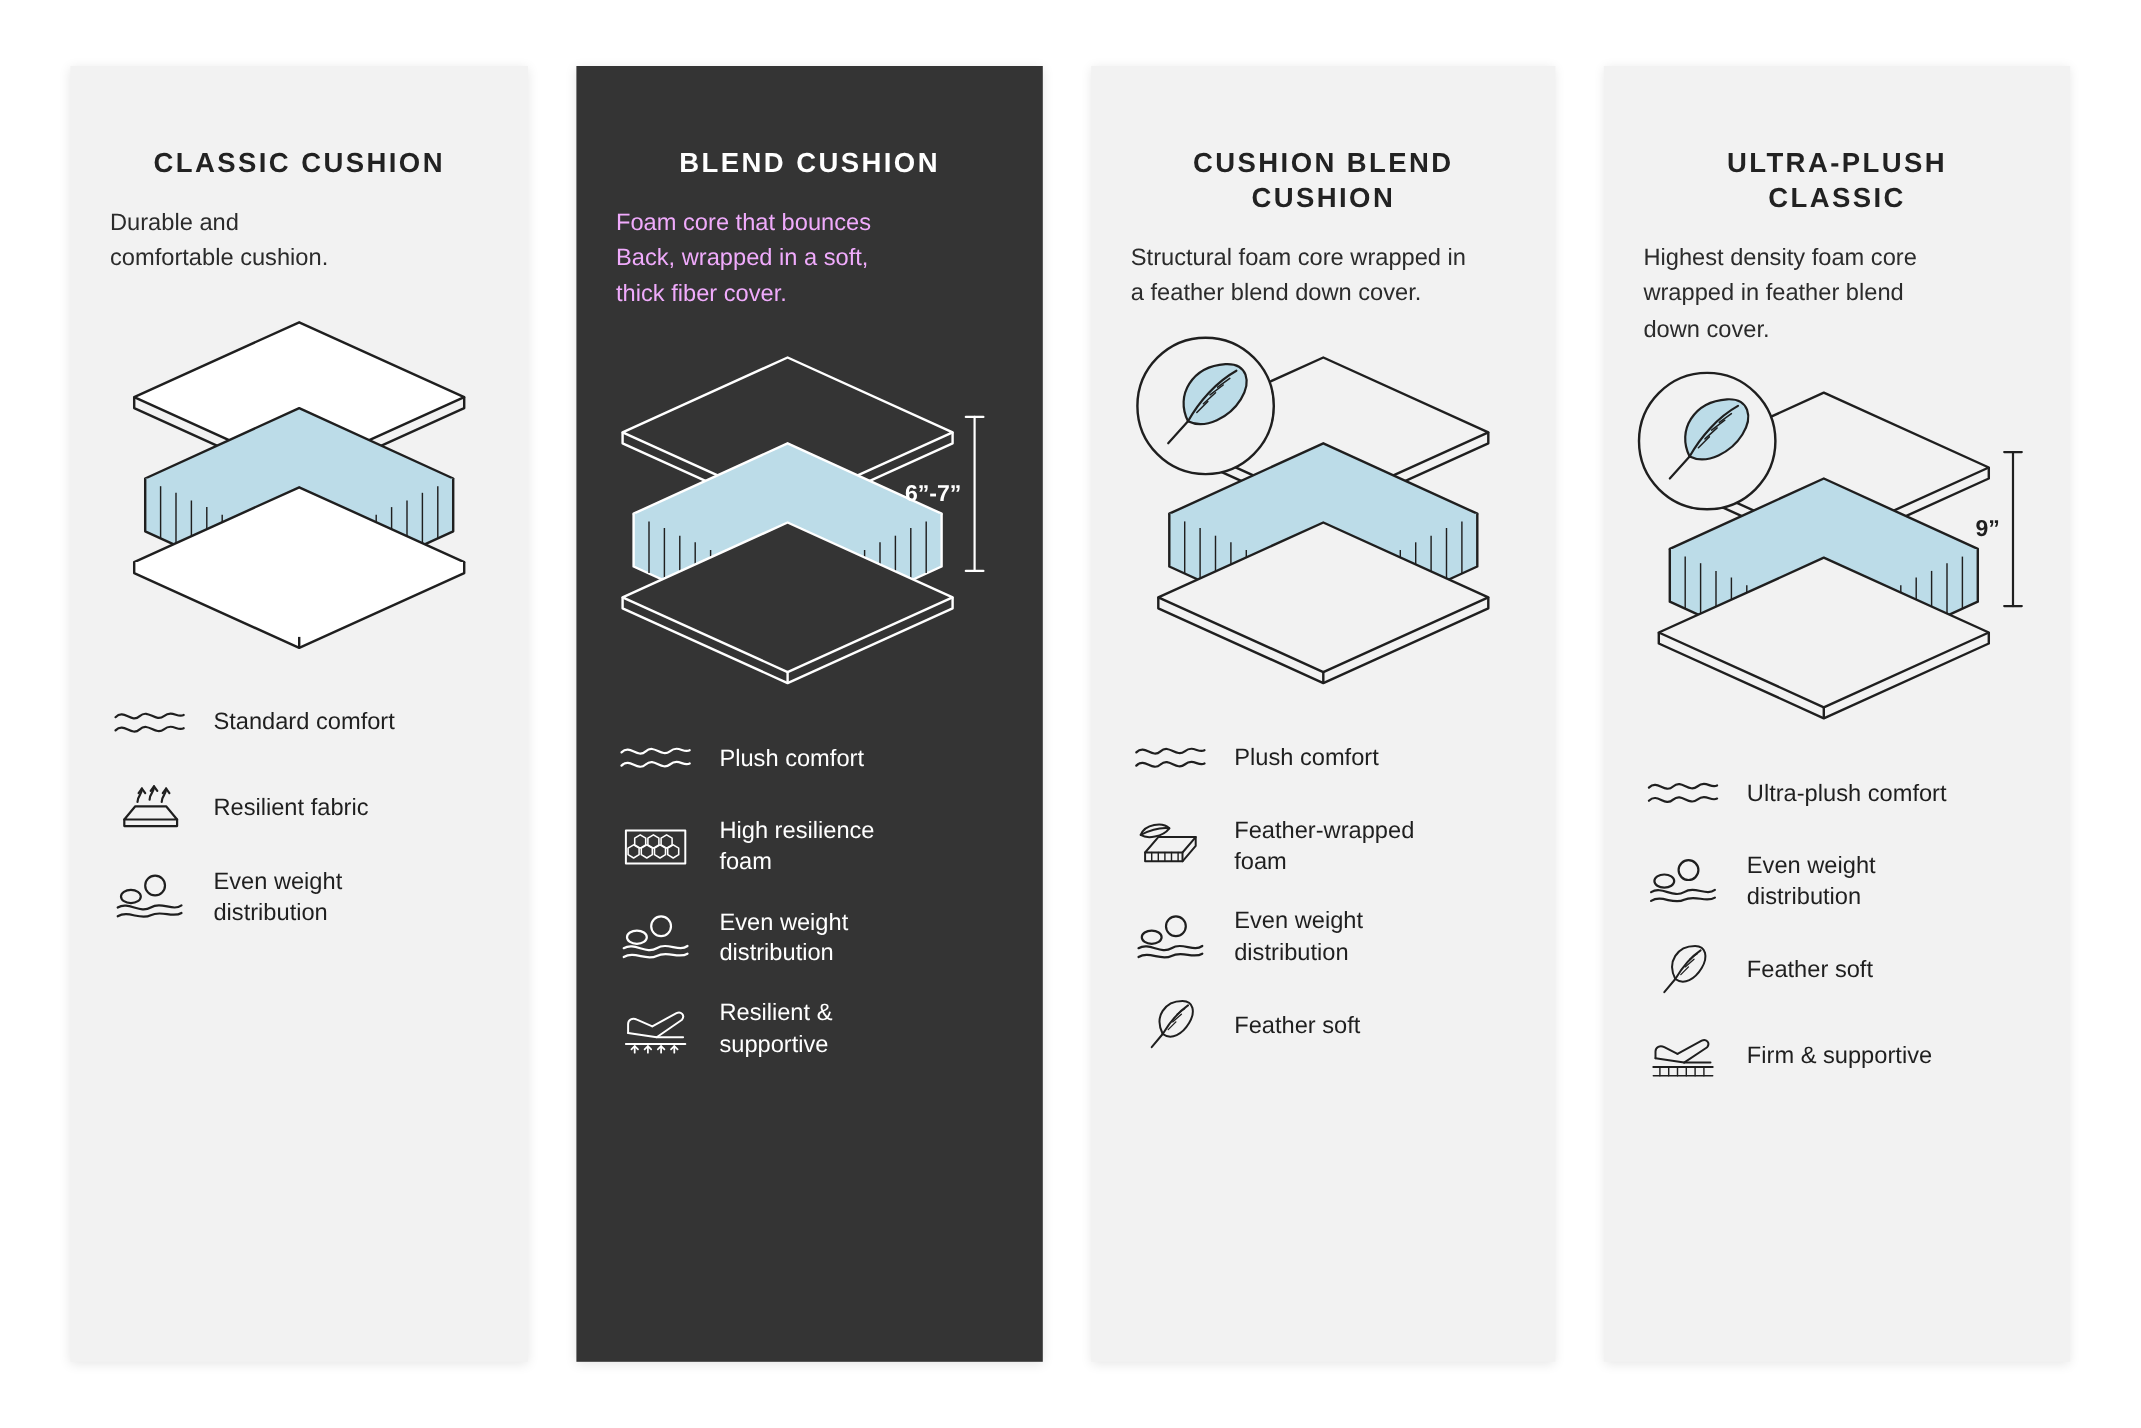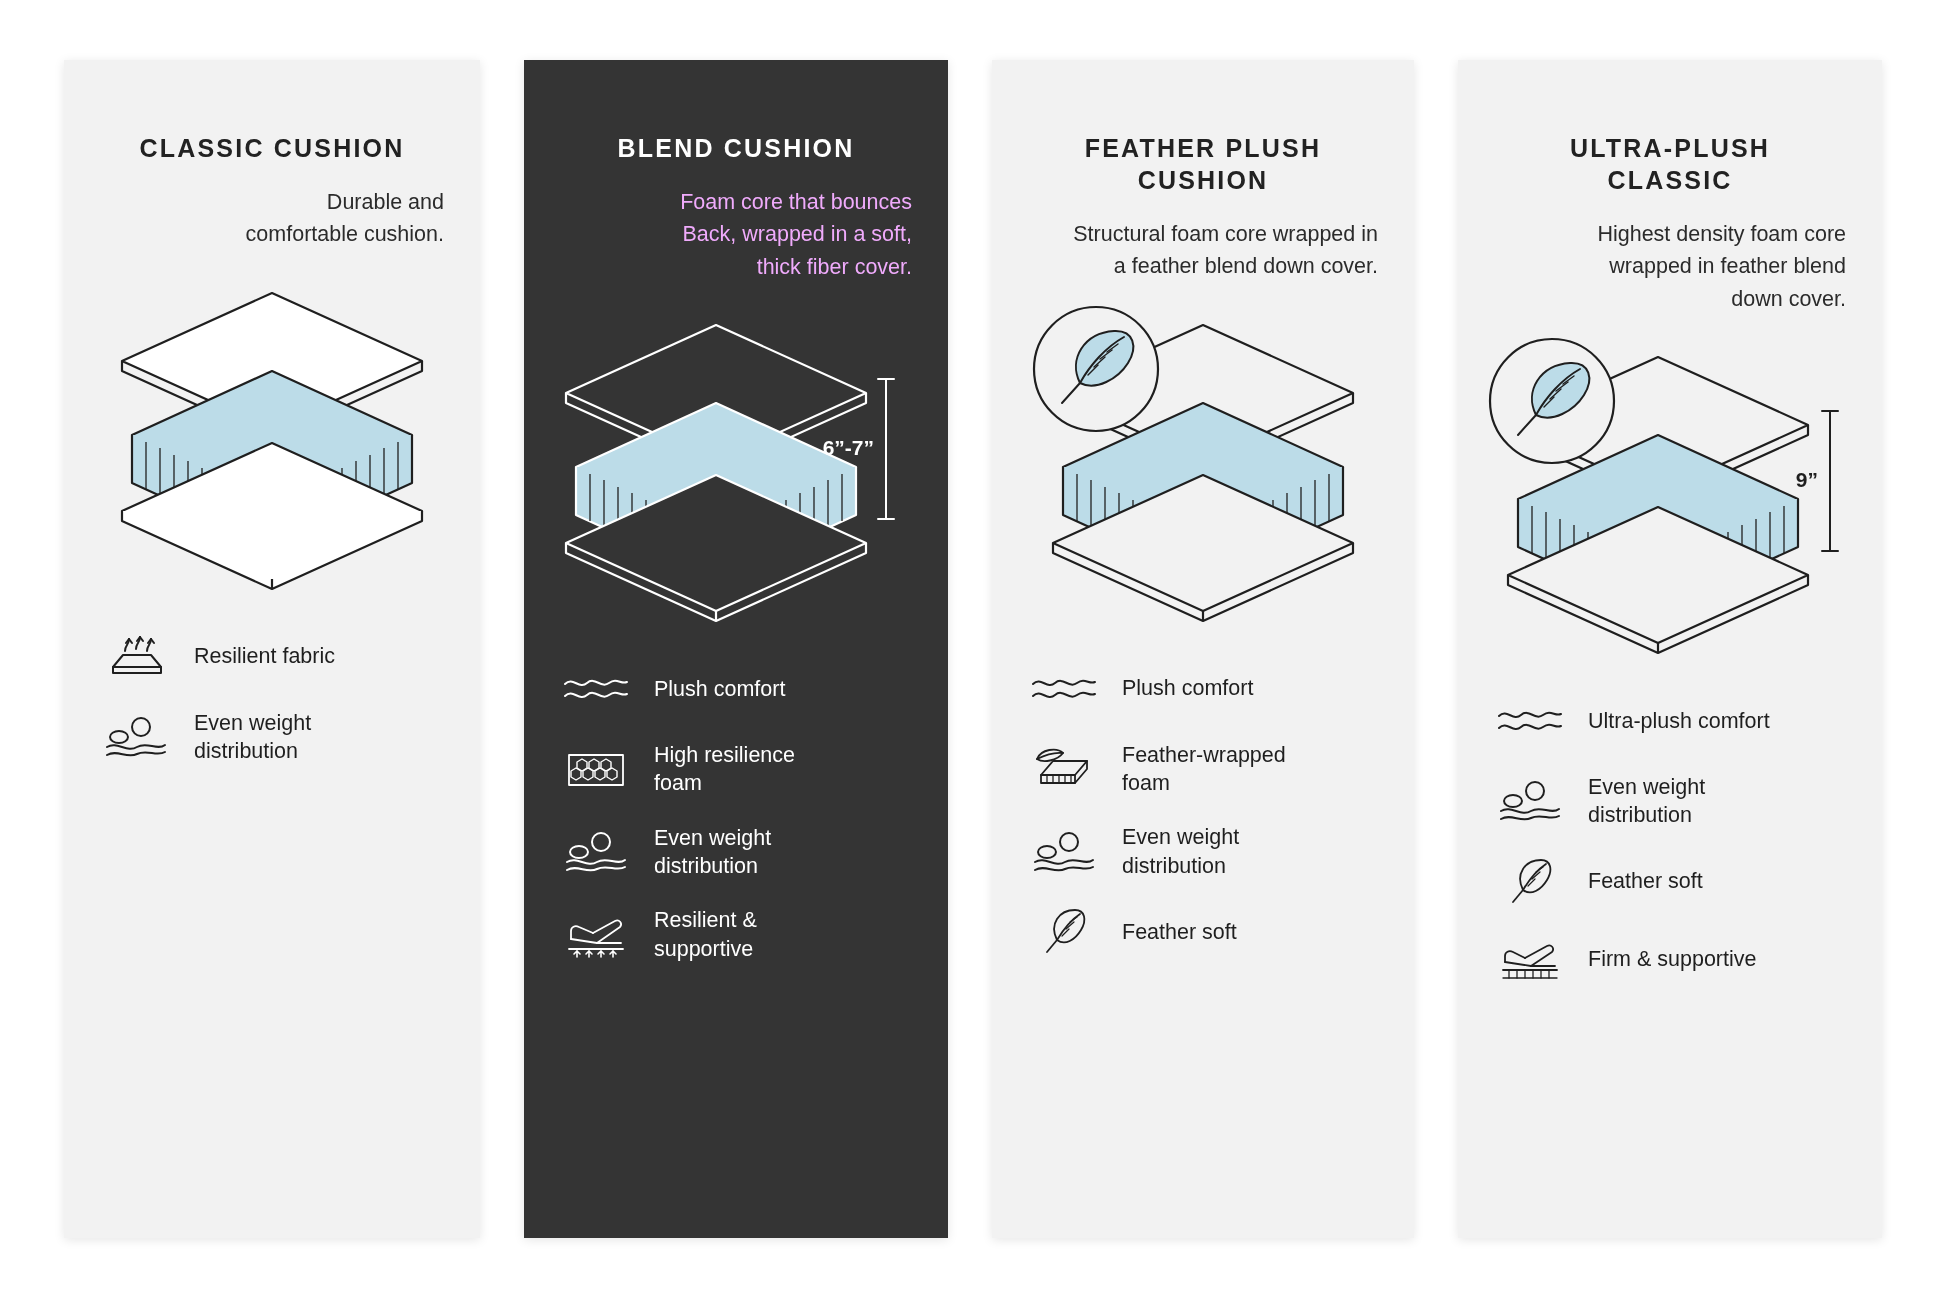--- a/index.html
+++ b/index.html
@@ -47,21 +47,21 @@
     text-align: center;
     color: #222222;
     line-height: 1.28;
     margin: 0 0 22px 0;
     white-space: pre-line;
   }
   .card.dark .card-title { color: #ffffff; }
   .card-desc {
     font-size: 21.5px;
     line-height: 1.5;
-    text-align: right;
+    text-align: left;
     color: #2b2b2b;
     margin: 0;
     white-space: pre-line;
   }
   .card.dark .card-desc { color: #f0abfc; }
 
   .diagram-wrap {
     position: relative;
     height: 330px;
     margin-top: 24px;
@@ -147,20 +147,29 @@
             <polygon points="170,168 320,236 170,304 20,236" fill="#ffffff" stroke="#1f1f1f"></polygon>
             <path d="M20,236 L20,246 L170,314 L320,246 L320,236" fill="#ffffff" stroke="#1f1f1f"></path>
             <path d="M170,304 L170,314" stroke="#1f1f1f"></path>
           </g>
         </svg>
       </div>
 
       <div class="features">
         <div class="feature">
           <span class="ic">
+            <svg width="66" height="34" viewBox="0 0 66 34" fill="none" stroke="#1f1f1f" stroke-width="2" stroke-linecap="round">
+              <path d="M2,12 C10,4 16,18 24,11 C32,4 38,17 46,11 C54,5 58,13 64,10"></path>
+              <path d="M2,24 C10,16 16,30 24,23 C32,16 38,29 46,23 C54,17 58,25 64,22"></path>
+            </svg>
+          </span>
+          <span class="lbl">Standard comfort</span>
+        </div>
+        <div class="feature">
+          <span class="ic">
             <svg width="66" height="48" viewBox="0 0 66 48" fill="none" stroke="#1f1f1f" stroke-width="2" stroke-linecap="round" stroke-linejoin="round">
               <path d="M10,34 L20,22 L48,22 L58,34 Z"></path>
               <path d="M10,34 L10,40 L58,40 L58,34"></path>
               <path d="M22,18 C22,12 26,12 26,6"></path>
                 <path d="M26,6 L23,10"></path>
                 <path d="M26,6 L29,10"></path>
               <path d="M33,16 C33,10 37,10 37,4"></path>
                 <path d="M37,4 L34,8"></path>
                 <path d="M37,4 L40,8"></path>
               <path d="M44,18 C44,12 48,12 48,6"></path>
@@ -294,21 +303,21 @@
               </g>
             </svg>
           </span>
           <span class="lbl">Resilient &amp;
 supportive</span>
         </div>
       </div>
     </div>
 
     <div class="card">
-      <h2 class="card-title">FEATHER PLUSH
+      <h2 class="card-title">CUSHION BLEND
 CUSHION</h2>
       <p class="card-desc">Structural foam core wrapped in
 a feather blend down cover.</p>
 
       <div class="diagram-wrap">
         <svg width="350" height="300" viewBox="0 0 350 300">
           <g fill="none" stroke="#1f1f1f" stroke-width="2.2" stroke-linejoin="round">
             <polygon points="175,18 325,86 175,154 25,86" fill="#f2f2f2"></polygon>
             <path d="M25,86 L25,96 L175,164 L325,96 L325,86"></path>
             <path d="M175,154 L175,164"></path>

